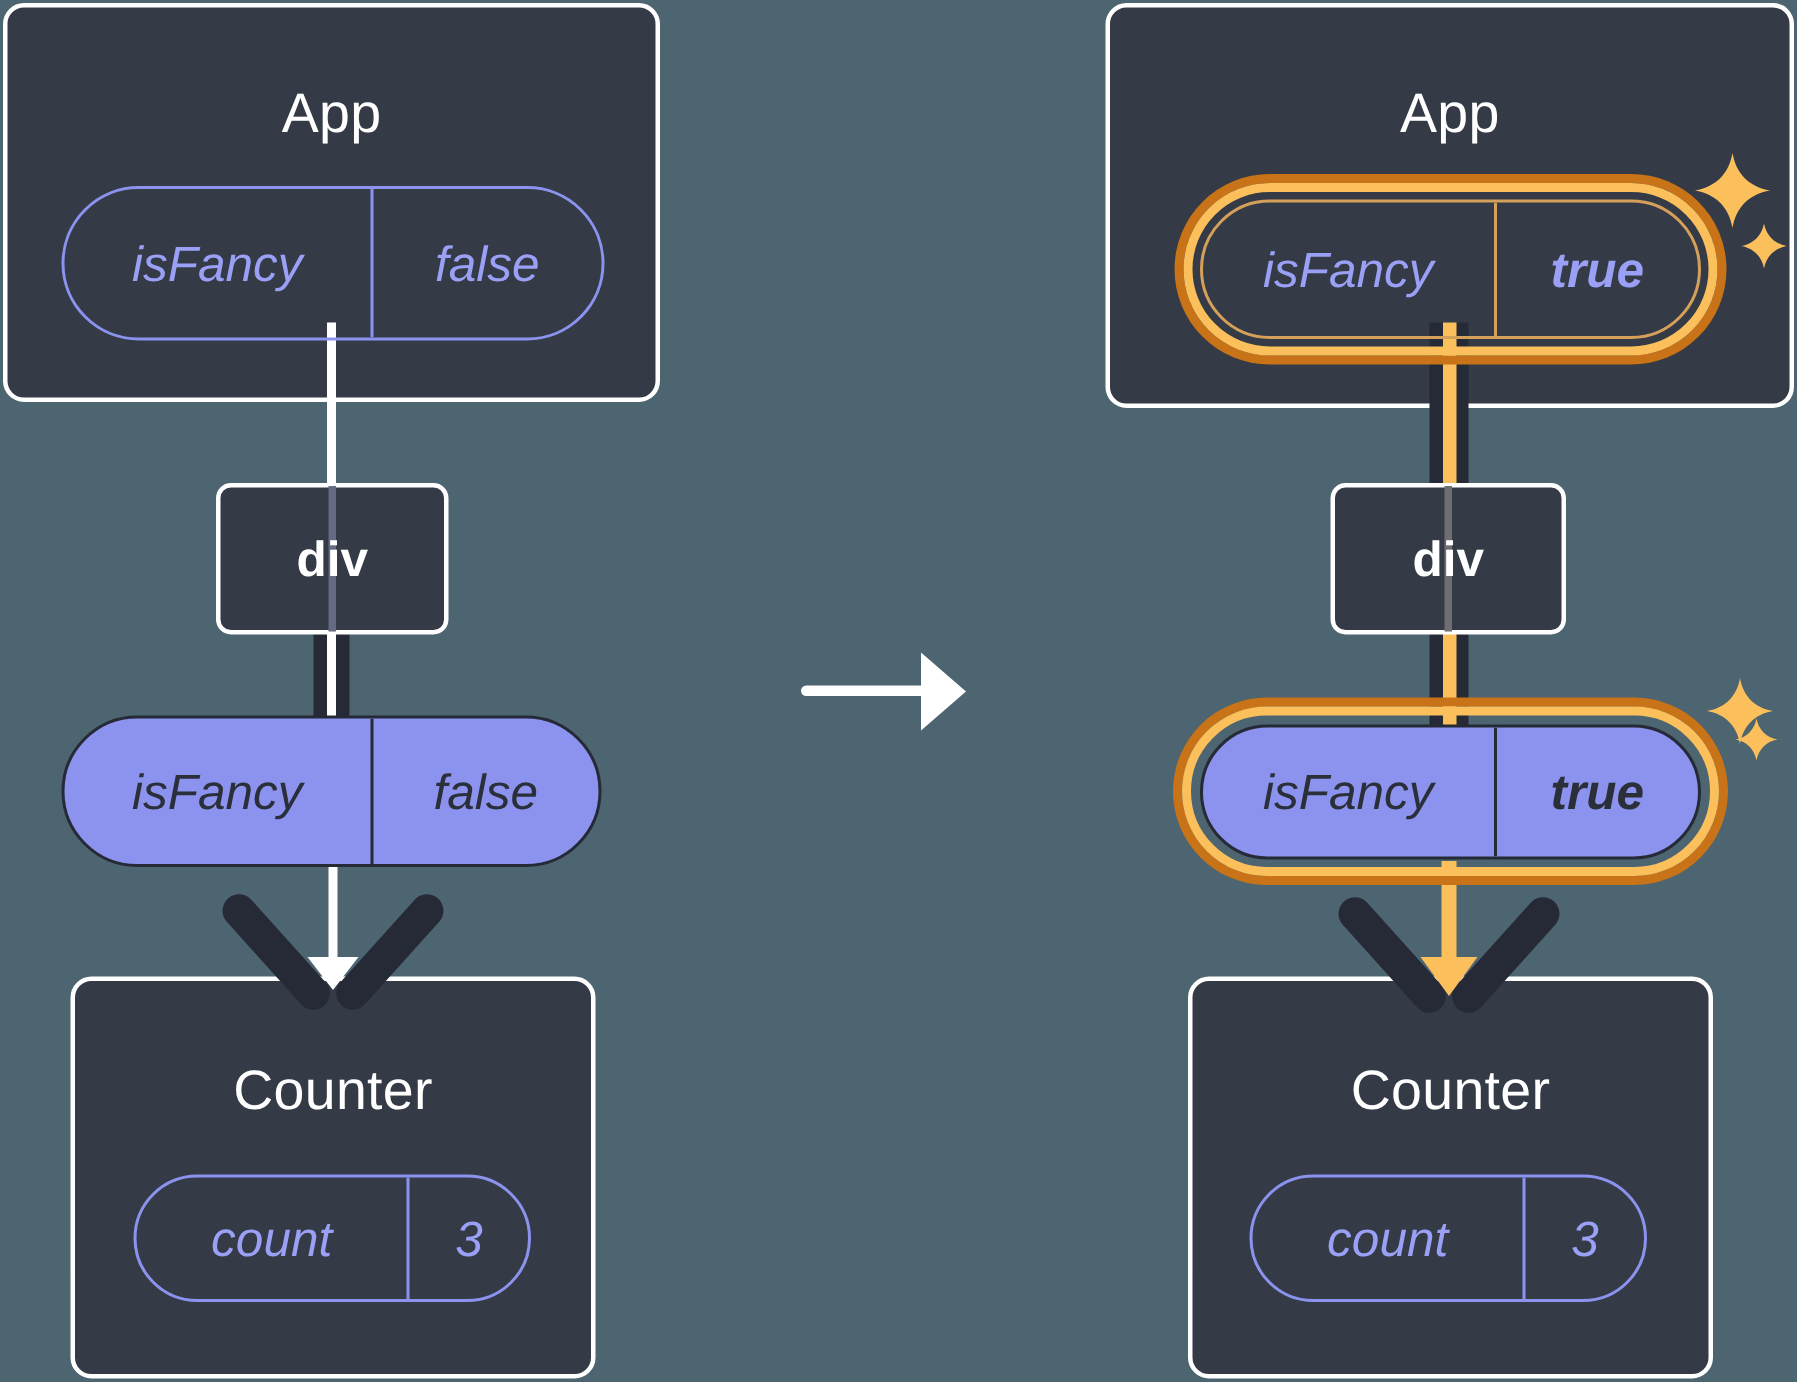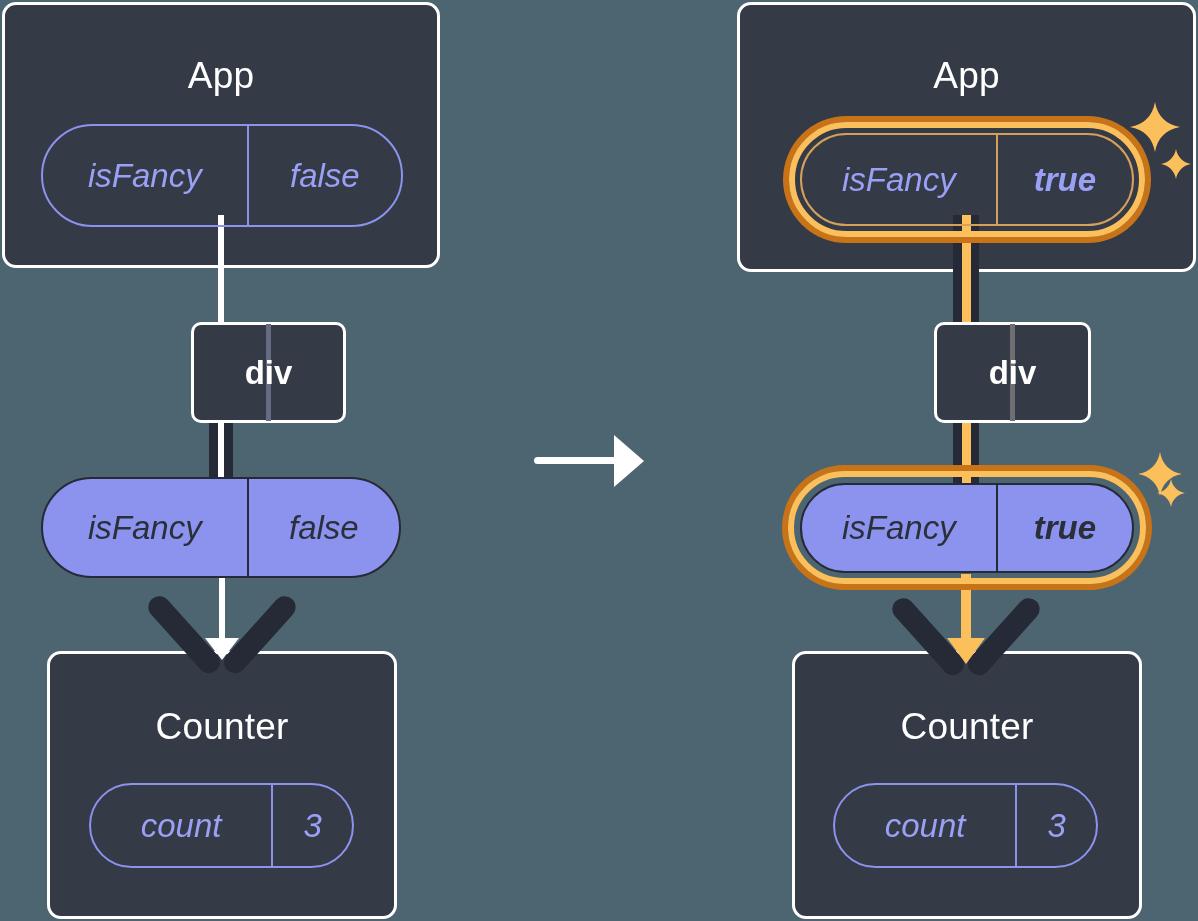--- a/index.html
+++ b/index.html
@@ -33,21 +33,20 @@
   
   .divbox{
     position:absolute;
     background:#343a46;
     border:3px solid #ffffff;
     border-radius:10px;
     box-sizing:border-box;
     display:flex;align-items:center;justify-content:center;
     color:#ffffff;font-size:33px;font-weight:700;
     z-index:6;
-    margin-left:47px;
   }
   .divbox span{position:relative;z-index:3;}
   .div-inner-line{
     position:absolute;
     top:-1px;bottom:-1px;
     left:50%;
     width:5px;margin-left:-2.5px;
     z-index:1;
   }
   .div-inner-line.dark{background:#6f6f72;}

